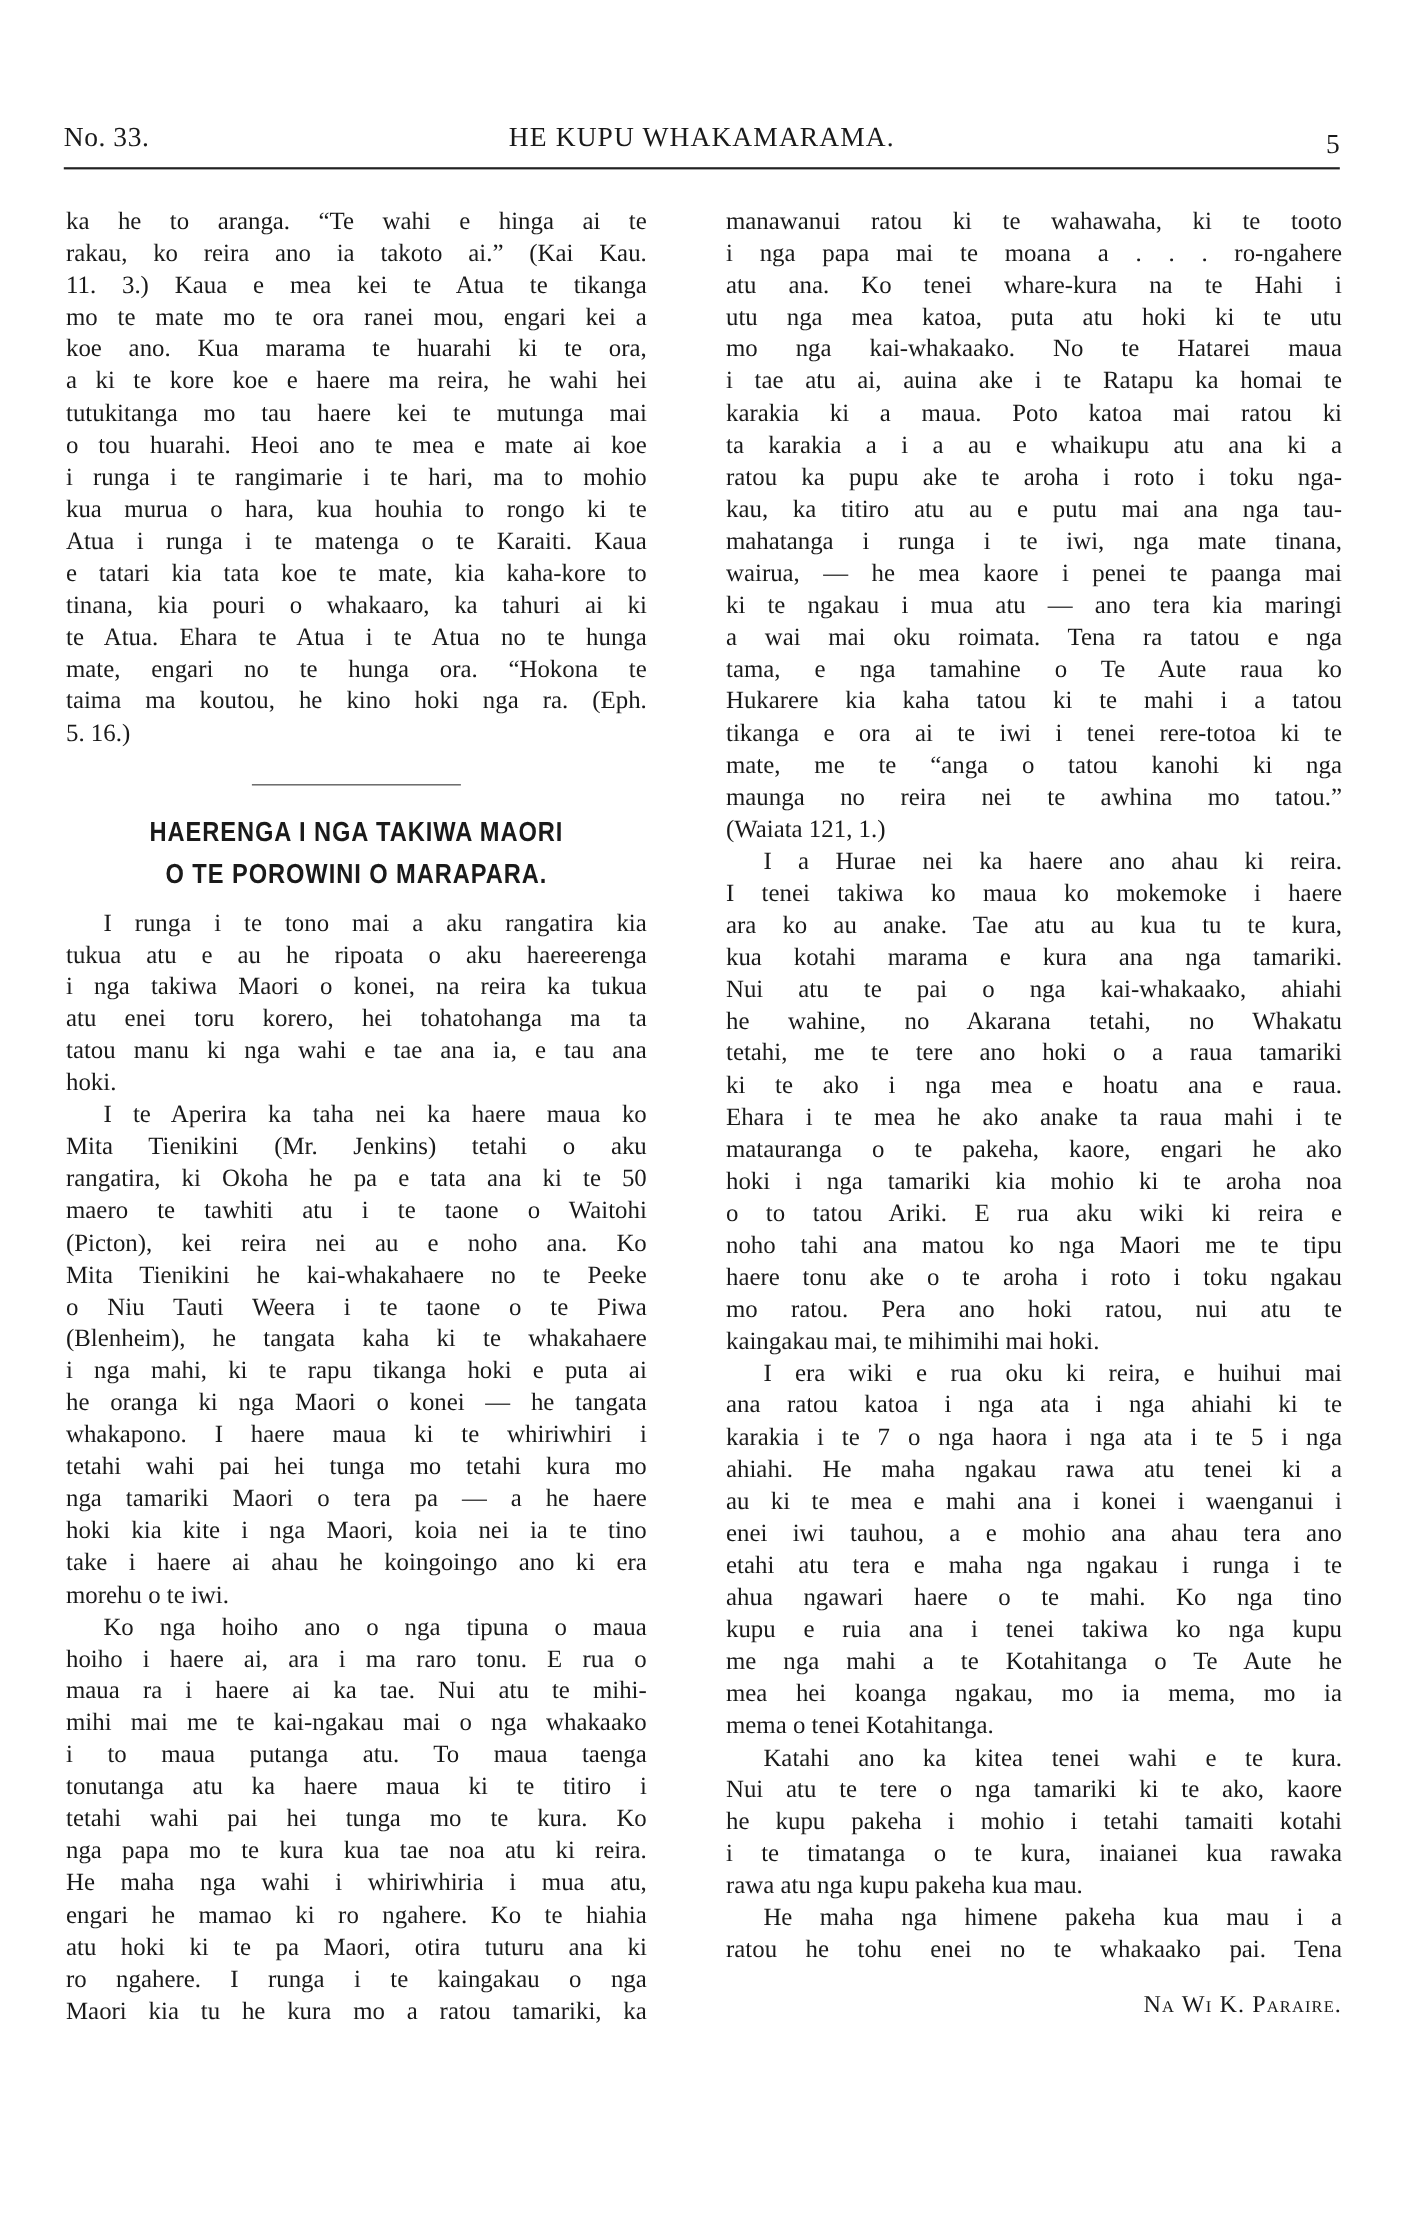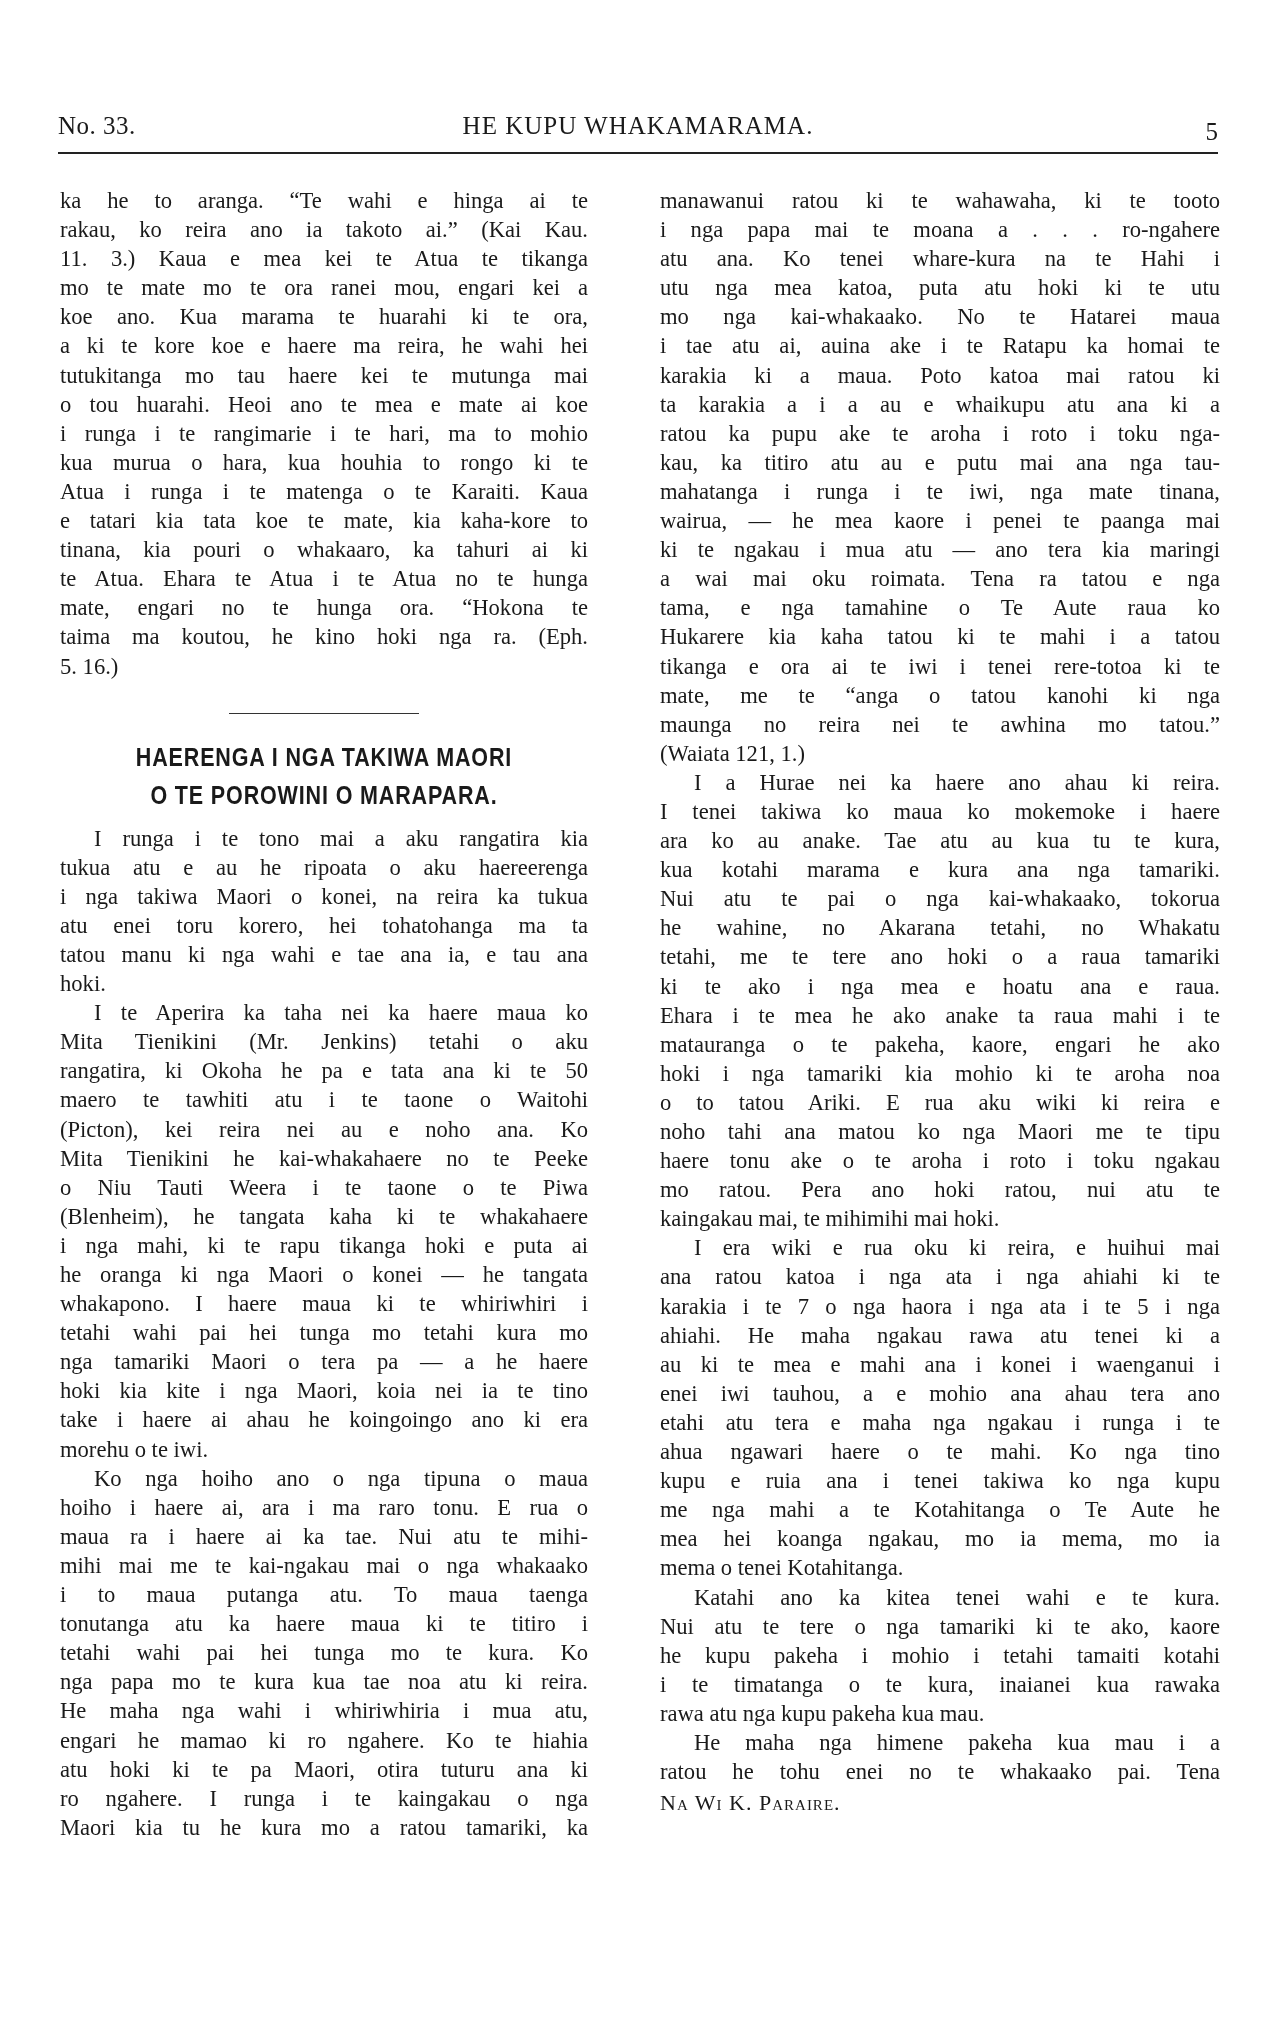--- a/index.html
+++ b/index.html
@@ -24,21 +24,21 @@
   .indent { padding-left: 34px; }
 
   .divider { width: 190px; height: 0; border-top: 1.5px solid #333; margin: 32px auto 24px auto; }
   .heading {
     font-family: "Liberation Sans", "DejaVu Sans", sans-serif; font-weight: bold;
     font-size: 25px; line-height: 38px; text-align: center; letter-spacing: 1px;
     transform: scaleX(0.86); transform-origin: center;
   }
   .heading .hl { display: block; }
   .heading-block { margin-bottom: 10px; }
-  .signature { margin-top: 2px; font-size: 22px; letter-spacing: 1px; }
+  .signature { text-align: right; margin-top: 21px; font-size: 22px; letter-spacing: 1px; }
   .sc { font-variant: small-caps; }
 </style>
 </head>
 <body>
 
 <div class="header">
   <span class="hdr-num">No. 33.</span>
   <span class="hdr-title">HE KUPU WHAKAMARAMA.</span>
   <span class="hdr-page">5</span>
 </div>
@@ -134,21 +134,21 @@
       <span class="line">tikanga e ora ai te iwi i tenei rere-totoa ki te</span>
       <span class="line">mate, me te “anga o tatou kanohi ki nga</span>
       <span class="line">maunga no reira nei te awhina mo tatou.”</span>
       <span class="line last">(Waiata 121, 1.)</span>
     </div>
   <div>
       <span class="line indent">I a Hurae nei ka haere ano ahau ki reira.</span>
       <span class="line">I tenei takiwa ko maua ko mokemoke i haere</span>
       <span class="line">ara ko au anake. Tae atu au kua tu te kura,</span>
       <span class="line">kua kotahi marama e kura ana nga tamariki.</span>
-      <span class="line">Nui atu te pai o nga kai-whakaako, tokorua</span>
+      <span class="line">Nui atu te pai o nga kai-whakaako, ahiahi</span>
       <span class="line">he wahine, no Akarana tetahi, no Whakatu</span>
       <span class="line">tetahi, me te tere ano hoki o a raua tamariki</span>
       <span class="line">ki te ako i nga mea e hoatu ana e raua.</span>
       <span class="line">Ehara i te mea he ako anake ta raua mahi i te</span>
       <span class="line">matauranga o te pakeha, kaore, engari he ako</span>
       <span class="line">hoki i nga tamariki kia mohio ki te aroha noa</span>
       <span class="line">o to tatou Ariki. E rua aku wiki ki reira e</span>
       <span class="line">noho tahi ana matou ko nga Maori me te tipu</span>
       <span class="line">haere tonu ake o te aroha i roto i toku ngakau</span>
       <span class="line">mo ratou. Pera ano hoki ratou, nui atu te</span>

